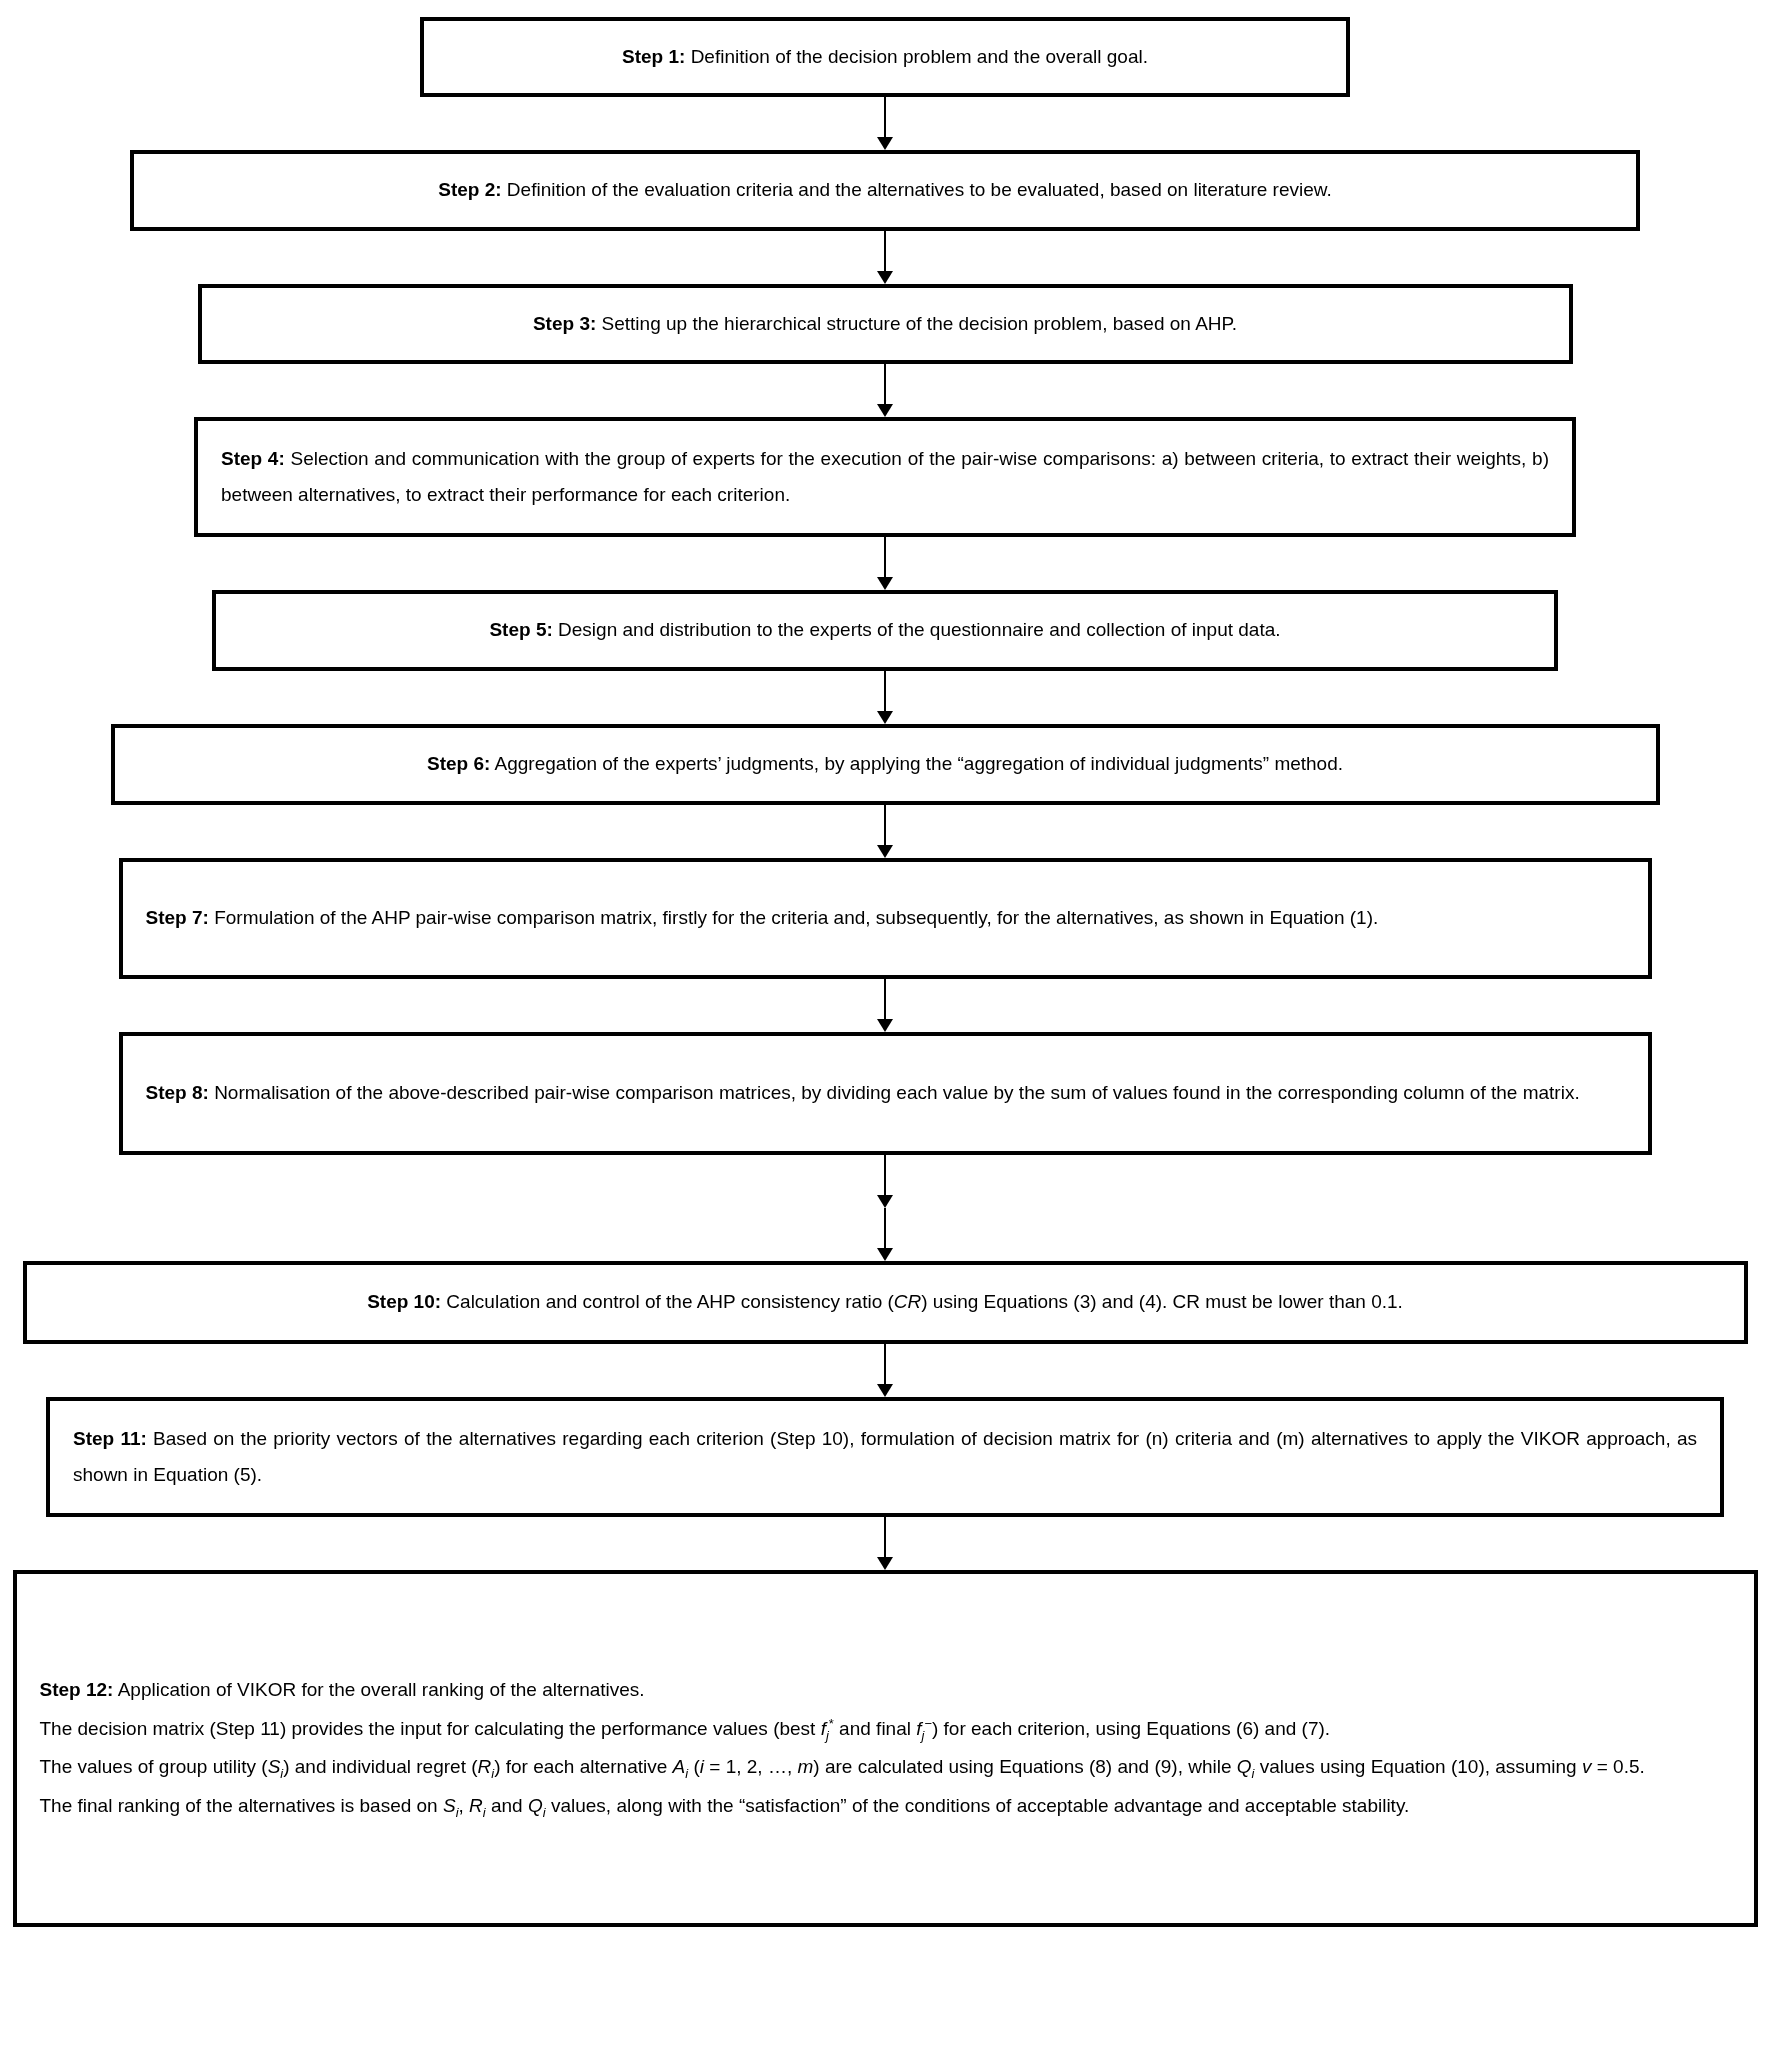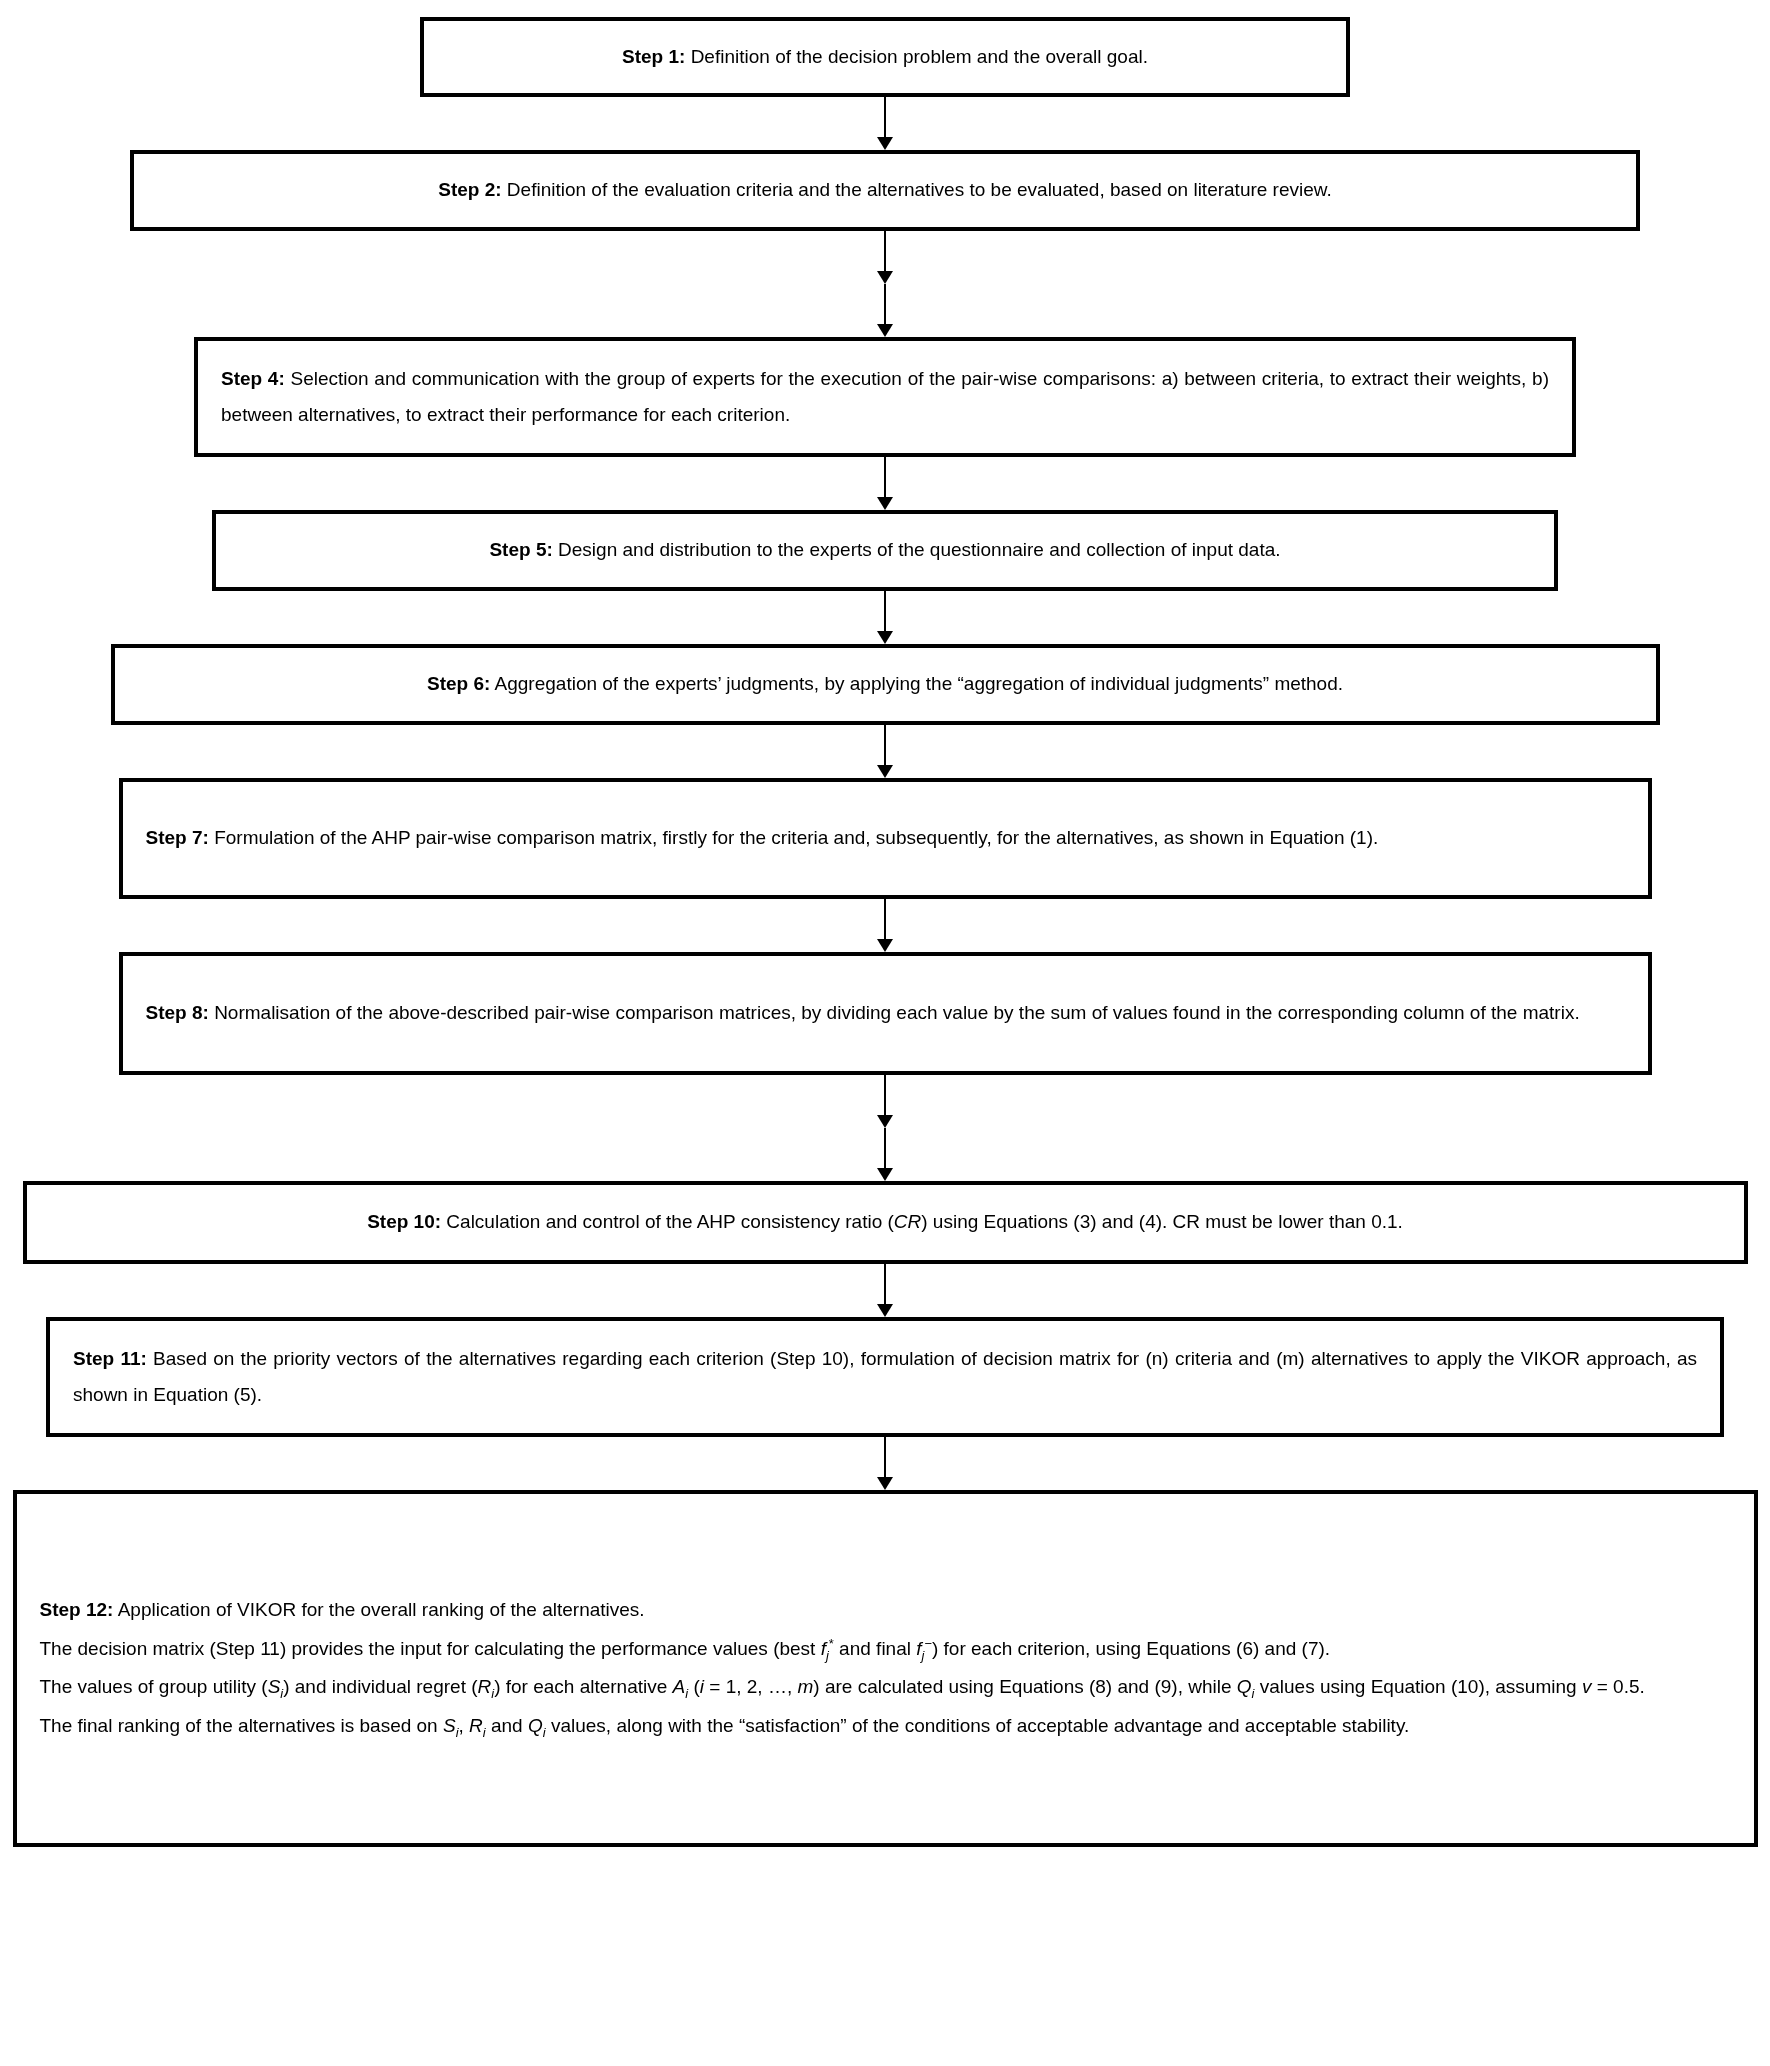--- a/index.html
+++ b/index.html
@@ -98,20 +98,23 @@
 
   <div class="box center s2">
     <p><span style="font-weight: bold;">Step 2:</span><span> Definition of the evaluation criteria and the alternatives to be evaluated, based on literature review.</span></p>
   </div>
 
   <div class="arrow">
     <div class="stem"></div>
     <div class="head"></div>
   </div>
 
+  <div class="box center s3">
+    <p><span style="font-weight: bold;">Step 3:</span><span> Setting up the hierarchical structure of the decision problem, based on AHP.</span></p>
+  </div>
 
   <div class="arrow">
     <div class="stem"></div>
     <div class="head"></div>
   </div>
 
   <div class="box s4">
     <p><span style="font-weight: bold;">Step 4:</span><span> Selection and communication with the group of experts for the execution of the pair-wise comparisons: a) between criteria, to extract their weights, b) between alternatives, to extract their performance for each criterion.</span></p>
   </div>
 

